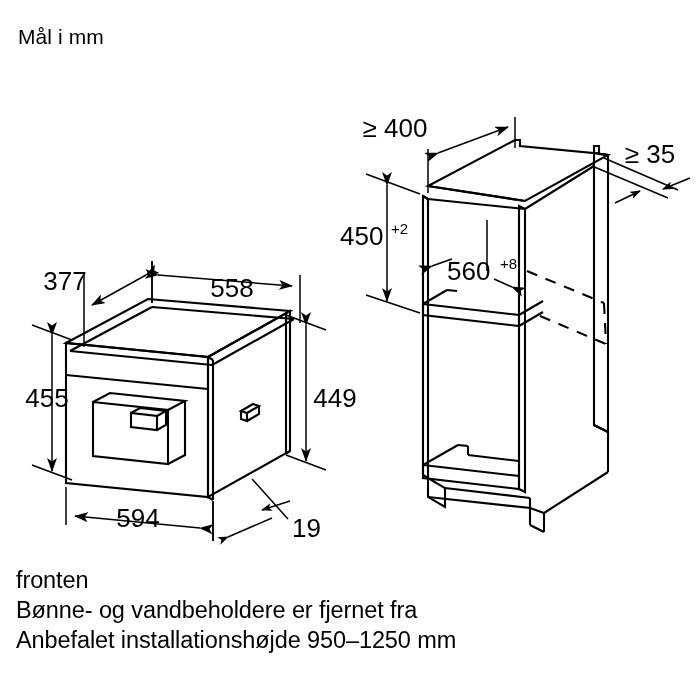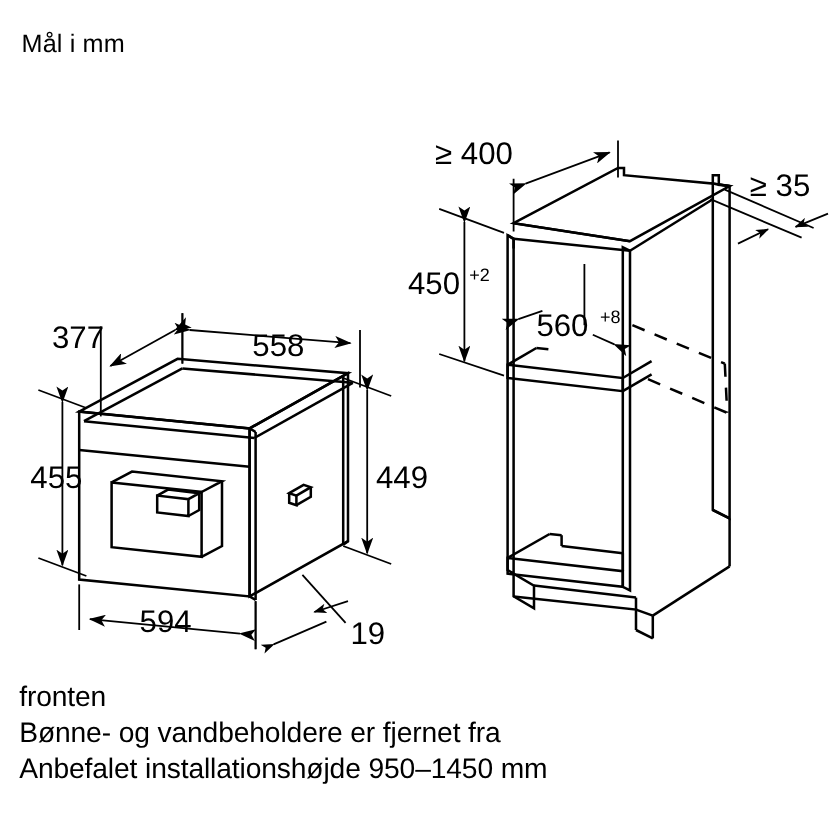--- a/index.html
+++ b/index.html
@@ -275,16 +275,16 @@
         <line class="dim" x1="512" y1="274" x2="494" y2="266" marker-start="url(#ah)"></line>
         <text class="dimtext" x="447" y="267" text-anchor="start">560</text>
         <text class="dimsup" x="500" y="256" text-anchor="start">+8</text>
       </g>
     </g>
   </svg>
 
   <div class="footer">
     <span class="l">fronten</span>
     <span class="l">Bønne- og vandbeholdere er fjernet fra</span>
-    <span class="l">Anbefalet installationshøjde 950–1450 mm</span>
+    <span class="l">Anbefalet installationshøjde 950–1250 mm</span>
   </div>
 
 </div>
 
 </body></html>

